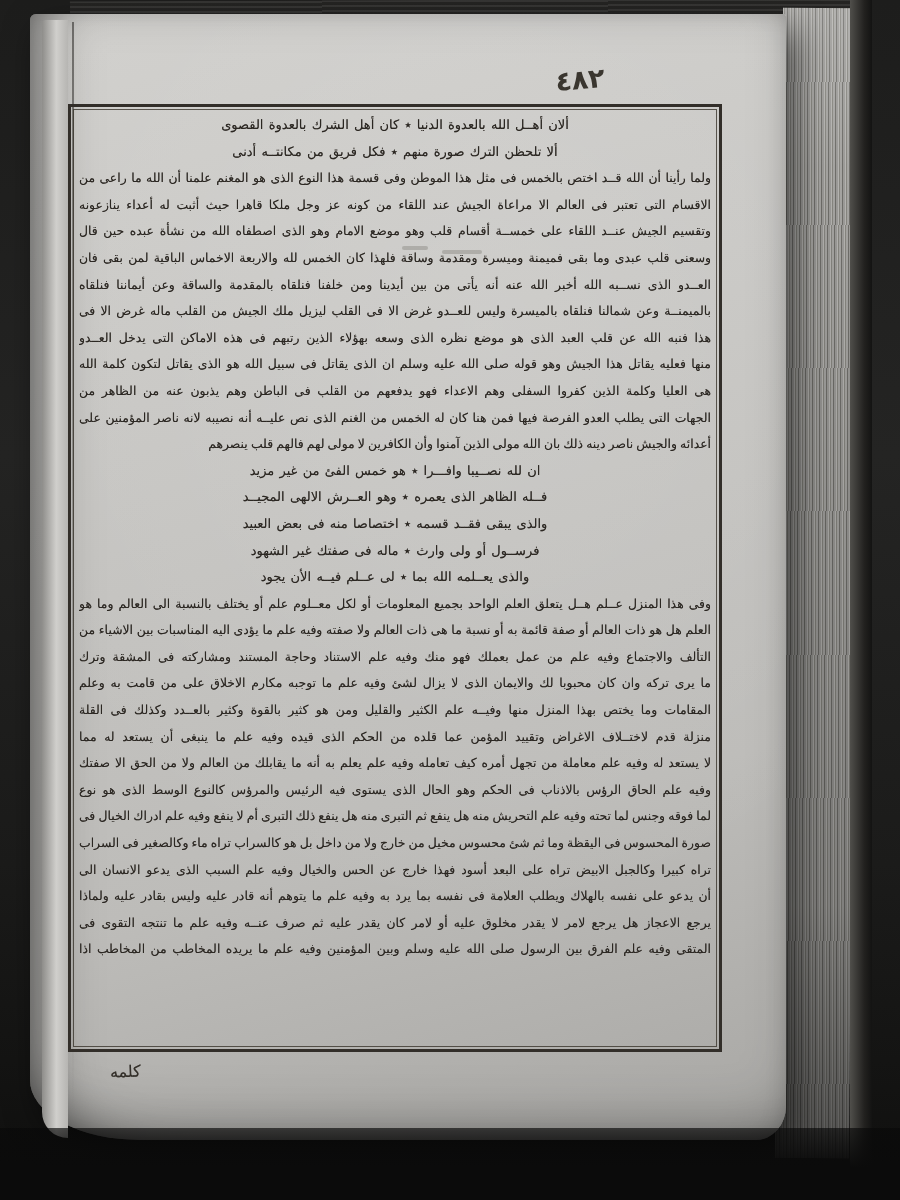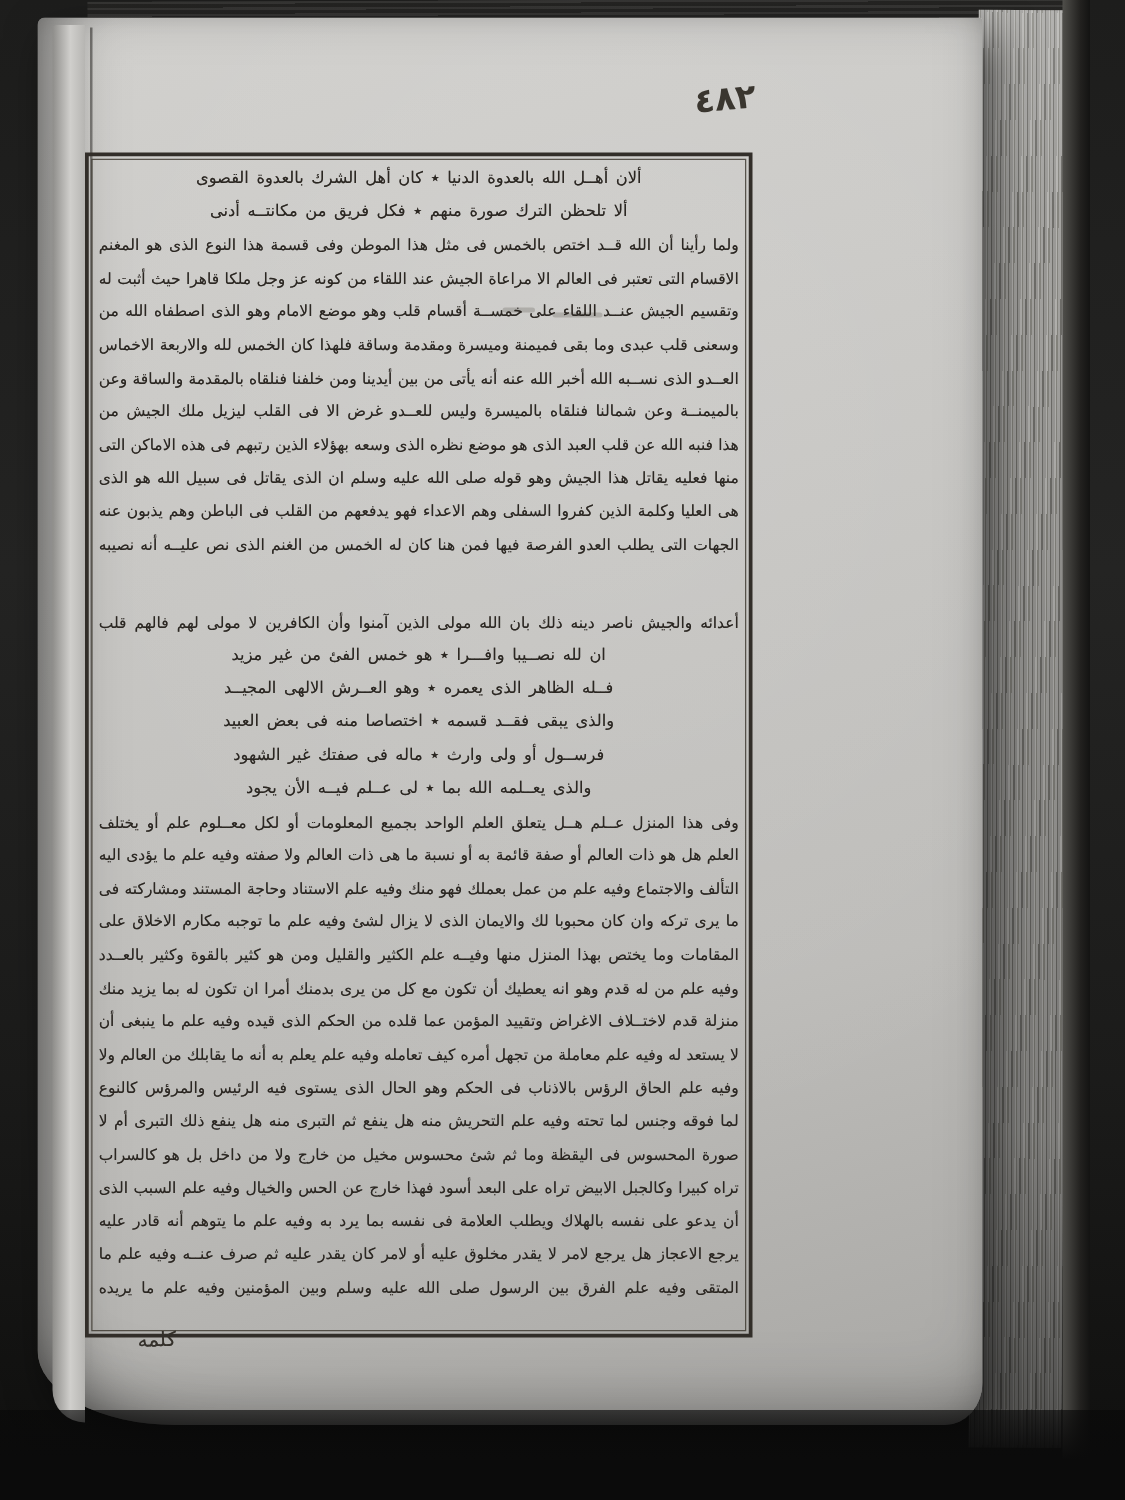--- a/index.html
+++ b/index.html
@@ -52,32 +52,32 @@
   .smudge{position:absolute;height:4px;background:rgba(64,58,50,.22);border-radius:2px;}
   .smudge.a{left:372px;top:232px;width:26px;}
   .smudge.b{left:412px;top:236px;width:40px;}
   .page-number{
     position:absolute;left:505px;top:50px;width:90px;text-align:center;
     font-size:27px;font-weight:bold;color:#3a362f;transform:rotate(-5deg);
     letter-spacing:1px;
   }
   
   .frame{
-    position:absolute;left:38px;top:108px;width:534px;height:948px;
-    border:3px solid #322e29;box-sizing:border-box;
+    position:absolute;left:38px;top:90px;width:654px;height:948px;
+    border:3px solid #322e29;box-sizing:border-box;font-family:Liberation Serif, serif;
   }
   .frame-inner{position:absolute;inset:2px;border:1px solid rgba(58,52,44,.8);}
   .textbody{
     position:absolute;inset:5px 8px;direction:rtl;color:#2b2722;
     text-shadow:0 0 .5px rgba(43,39,34,.55);
   }
   .vline,.pline{height:26.6px;line-height:26.9px;overflow:hidden;}
   .vline{text-align:center;font-size:13px;word-spacing:2px;}
   .pline{font-size:12.4px;text-align:justify;text-align-last:justify;}
-  .prose-block.short-last .pline:last-child{text-align-last:right;margin-top:36px;}
+  .prose-block.short-last .pline:last-child{text-align-last:right;}
   .catchword{
     position:absolute;left:80px;top:1048px;font-size:16px;color:#34302a;
     direction:rtl;transform:rotate(-2deg);text-shadow:0 0 .5px rgba(43,39,34,.5);
   }
   
   .bottom-shadow{
     position:absolute;left:0;top:1128px;width:900px;height:72px;
     background:linear-gradient(180deg,rgba(8,8,8,.65),#0b0b0b 55%);
   }
 </style>
@@ -131,21 +131,20 @@
             <div class="vline">والذى يعــلمه الله بما ٭ لى عــلم فيــه الأن يجود</div>
           </div>
 
         <div class="prose-block">
 
         <div class="pline">وفى هذا المنزل عــلم هــل يتعلق العلم الواحد بجميع المعلومات أو لكل معــلوم علم أو يختلف بالنسبة الى العالم وما هو</div>
             <div class="pline">العلم هل هو ذات العالم أو صفة قائمة به أو نسبة ما هى ذات العالم ولا صفته وفيه علم ما يؤدى اليه المناسبات بين الاشياء من</div>
             <div class="pline">التألف والاجتماع وفيه علم من عمل بعملك فهو منك وفيه علم الاستناد وحاجة المستند ومشاركته فى المشقة وترك</div>
             <div class="pline">ما يرى تركه وان كان محبوبا لك والايمان الذى لا يزال لشئ وفيه علم ما توجبه مكارم الاخلاق على من قامت به وعلم</div>
             <div class="pline">المقامات وما يختص بهذا المنزل منها وفيــه علم الكثير والقليل ومن هو كثير بالقوة وكثير بالعــدد وكذلك فى القلة</div>
-            <div class="pline">وفيه علم من له قدم وهو انه يعطيك أن تكون مع كل من يرى بدمنك أمرا ان تكون له بما يزيد منك وانما هو</div>
             <div class="pline">منزلة قدم لاختــلاف الاغراض وتقييد المؤمن عما قلده من الحكم الذى قيده وفيه علم ما ينبغى أن يستعد له مما</div>
             <div class="pline">لا يستعد له وفيه علم معاملة من تجهل أمره كيف تعامله وفيه علم يعلم به أنه ما يقابلك من العالم ولا من الحق الا صفتك</div>
             <div class="pline">وفيه علم الحاق الرؤس بالاذناب فى الحكم وهو الحال الذى يستوى فيه الرئيس والمرؤس كالنوع الوسط الذى هو نوع</div>
             <div class="pline">لما فوقه وجنس لما تحته وفيه علم التحريش منه هل ينفع ثم التبرى منه هل ينفع ذلك التبرى أم لا ينفع وفيه علم ادراك الخيال فى</div>
             <div class="pline">صورة المحسوس فى اليقظة وما ثم شئ محسوس مخيل من خارج ولا من داخل بل هو كالسراب تراه ماء وكالصغير فى السراب</div>
             <div class="pline">تراه كبيرا وكالجبل الابيض تراه على البعد أسود فهذا خارج عن الحس والخيال وفيه علم السبب الذى يدعو الانسان الى</div>
             <div class="pline">أن يدعو على نفسه بالهلاك ويطلب العلامة فى نفسه بما يرد به وفيه علم ما يتوهم أنه قادر عليه وليس بقادر عليه ولماذا</div>
             <div class="pline">يرجع الاعجاز هل يرجع لامر لا يقدر مخلوق عليه أو لامر كان يقدر عليه ثم صرف عنــه وفيه علم ما تنتجه التقوى فى</div>
             <div class="pline">المتقى وفيه علم الفرق بين الرسول صلى الله عليه وسلم وبين المؤمنين وفيه علم ما يريده المخاطب من المخاطب اذا</div>
           </div>

